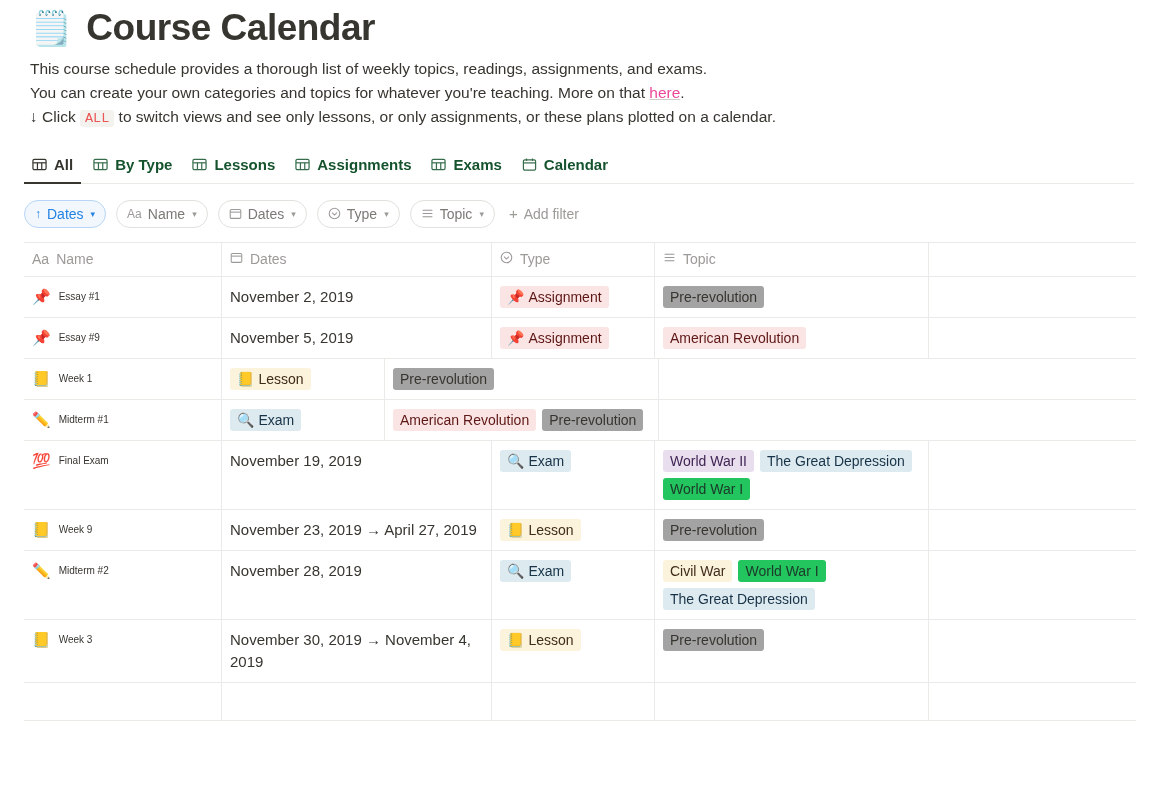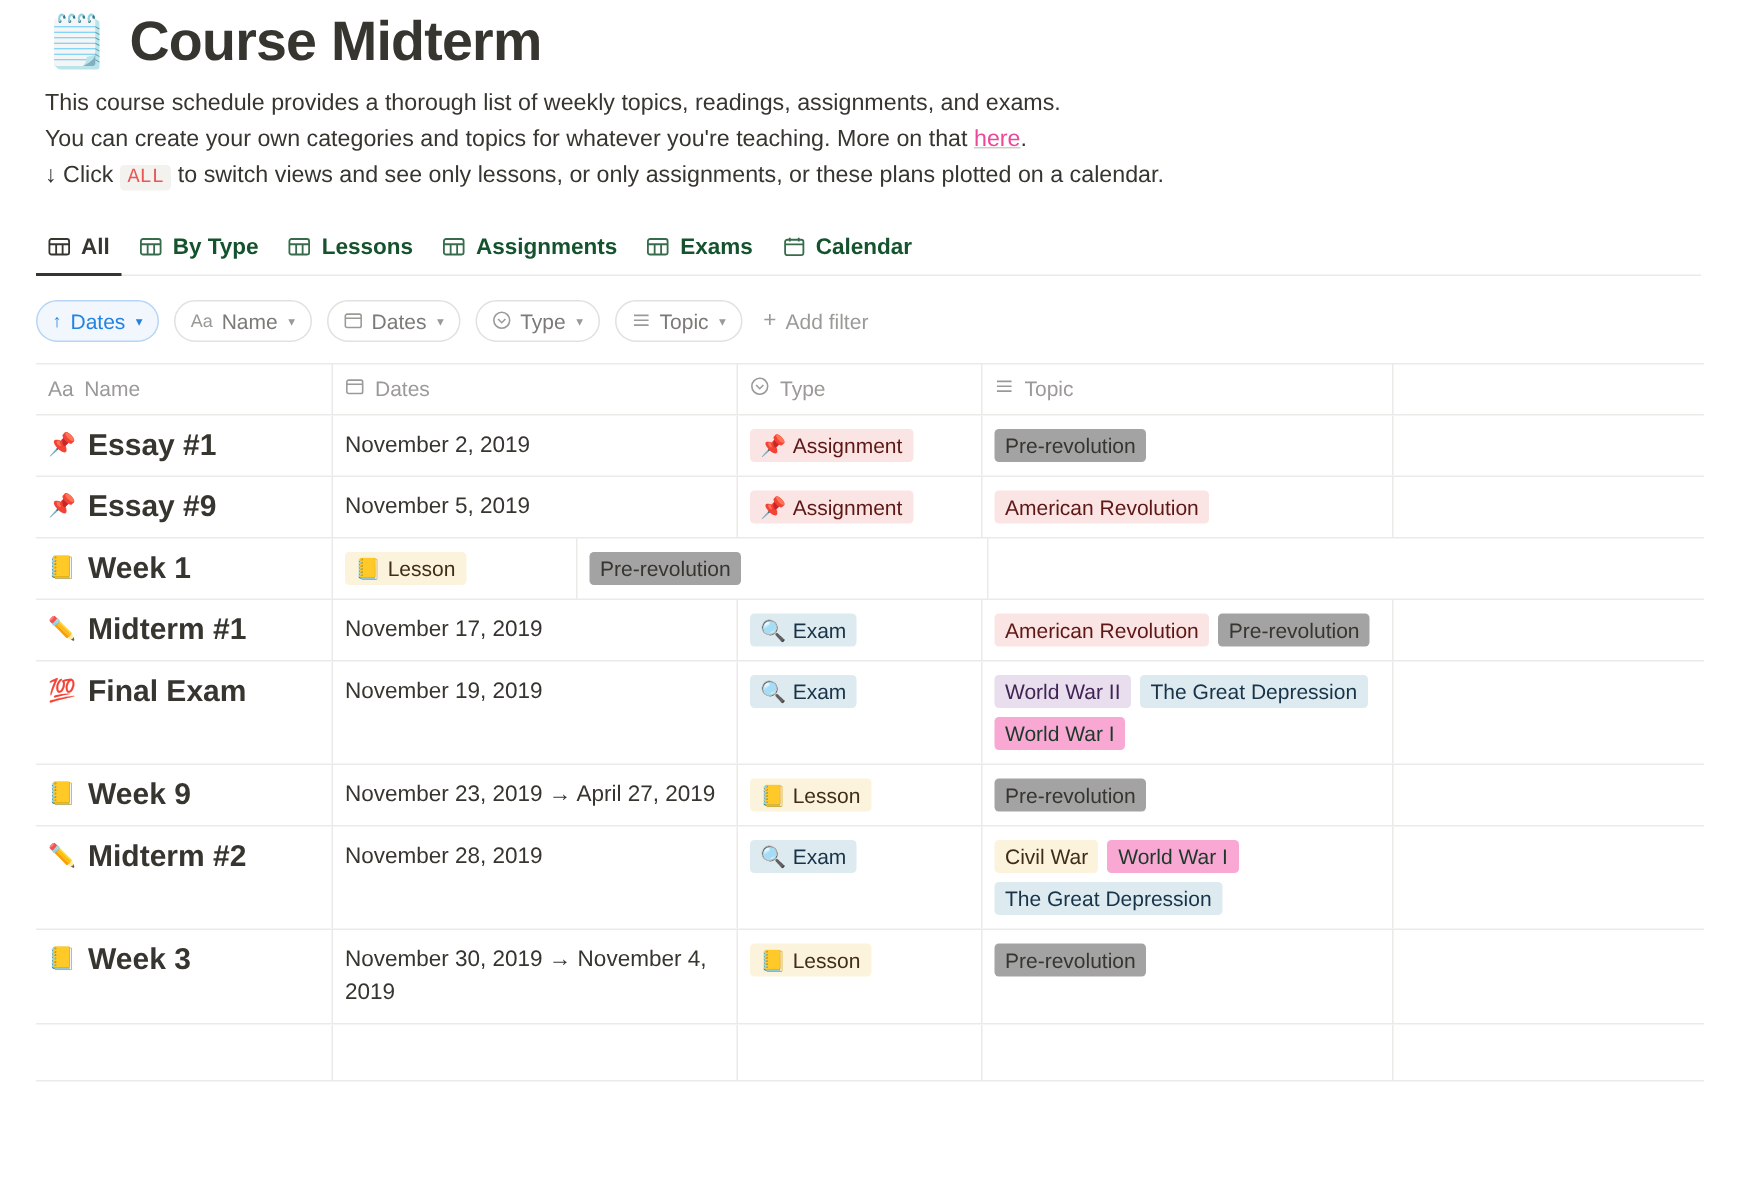--- a/index.html
+++ b/index.html
@@ -183,53 +183,53 @@
     line-height: 22px;
     display: flex;
     align-items: flex-start;
     flex-wrap: wrap;
     gap: 6px;
     align-content: flex-start;
   }
   .td:last-child { border-right: none; }
   .namecell { gap: 8px; align-items: center; }
   .namecell .nemoji { font-size: 15px; line-height: 20px; }
-  .namecell .ntext { font-weight: bold; font-size: 20px; }
+  .namecell .ntext { font-weight: normal; font-size: 10px; }
   .datecell { display: block; }
 
   .tag {
     display: inline-flex;
     align-items: center;
     gap: 4px;
     font-size: 14px;
     line-height: 20px;
     padding: 1px 7px;
     border-radius: 3px;
     white-space: nowrap;
   }
   .tag.gray   { background: #a3a3a3; color: #37352f; }
   .tag.red    { background: #fbe4e4; color: #5d1715; }
   .tag.blue   { background: #ddebf1; color: #183347; }
   .tag.purple { background: #e8deee; color: #412454; }
-  .tag.green  { background: #f9a8d4; color: #1c3829; }
+  .tag.green  { background: #22c55e; color: #1c3829; }
   .tag.yellow { background: #fbf3db; color: #402c1b; }
 
   .cut-row {
     height: 20px;
     overflow: hidden;
   }
 </style>
 </head>
 <body>
 
 <div class="page">
 
   <div class="title-row">
     <span class="title-emoji">🗒️</span>
-    <h1 class="page-title">Course Midterm</h1>
+    <h1 class="page-title">Course Calendar</h1>
   </div>
 
   <div class="desc">
     <div>This course schedule provides a thorough list of weekly topics, readings, assignments, and exams.</div>
     <div><span>You can create your own categories and topics for whatever you're teaching. More on that </span><a href="#">here</a><span>.</span></div>
     <div><span>↓ Click </span><code class="code-inline">ALL</code><span> to switch views and see only lessons, or only assignments, or these plans plotted on a calendar.</span></div>
   </div>
 
   <div class="tabs">
     <div class="tab active">
@@ -436,21 +436,20 @@
         <span class="tag gray">Pre-revolution</span>
       </div>
       <div class="td col-last"></div>
     </div>
 
     <div class="tr">
       <div class="td col-name namecell">
         <span class="nemoji">✏️</span>
         <span class="ntext">Midterm #1</span>
       </div>
-      <div class="td col-dates datecell">November 17, 2019</div>
       <div class="td col-type">
         <span class="tag blue">
             <span>🔍</span>
             <span>Exam</span>
           </span>
       </div>
       <div class="td col-topic">
         <span class="tag red">American Revolution</span>
         <span class="tag gray">Pre-revolution</span>
       </div>

